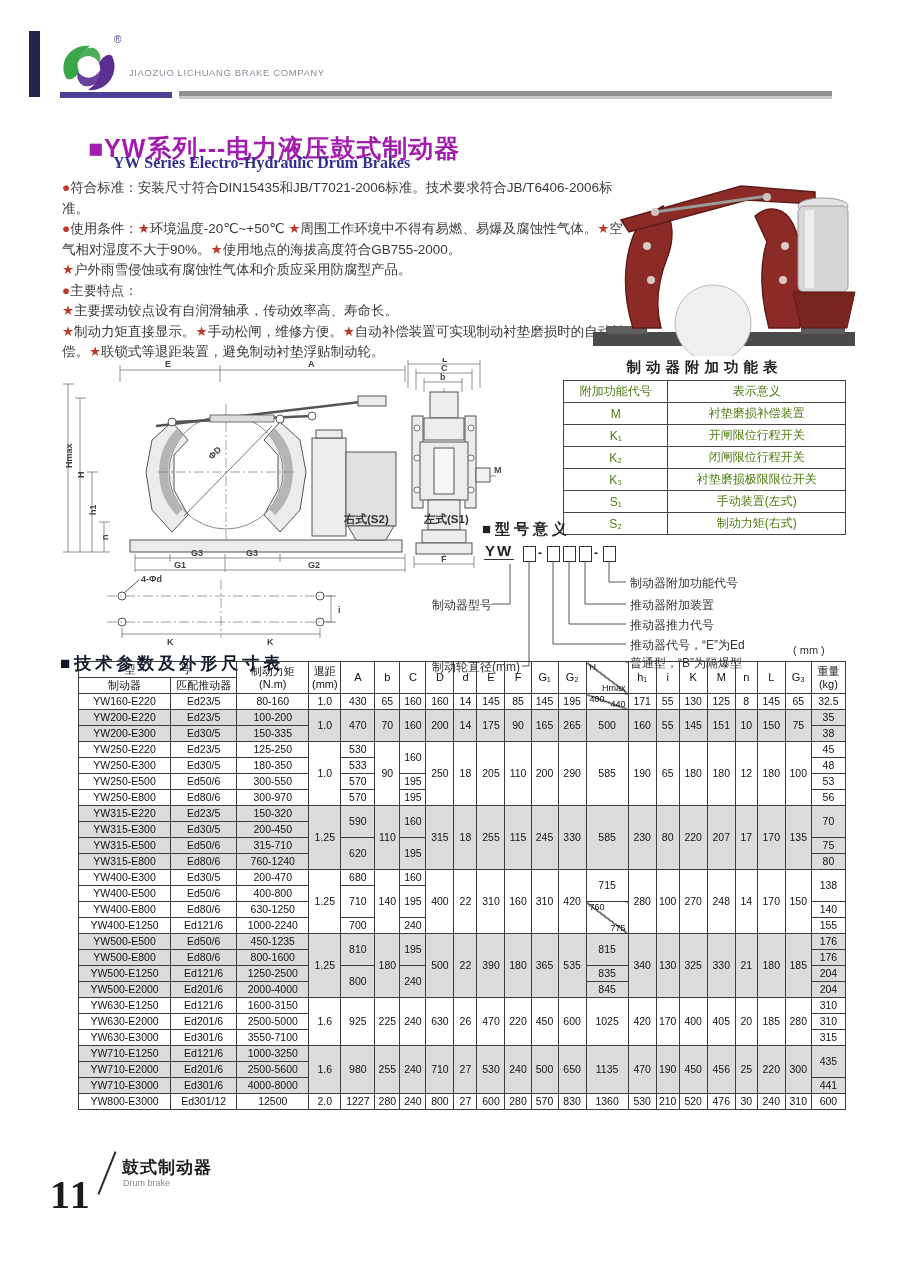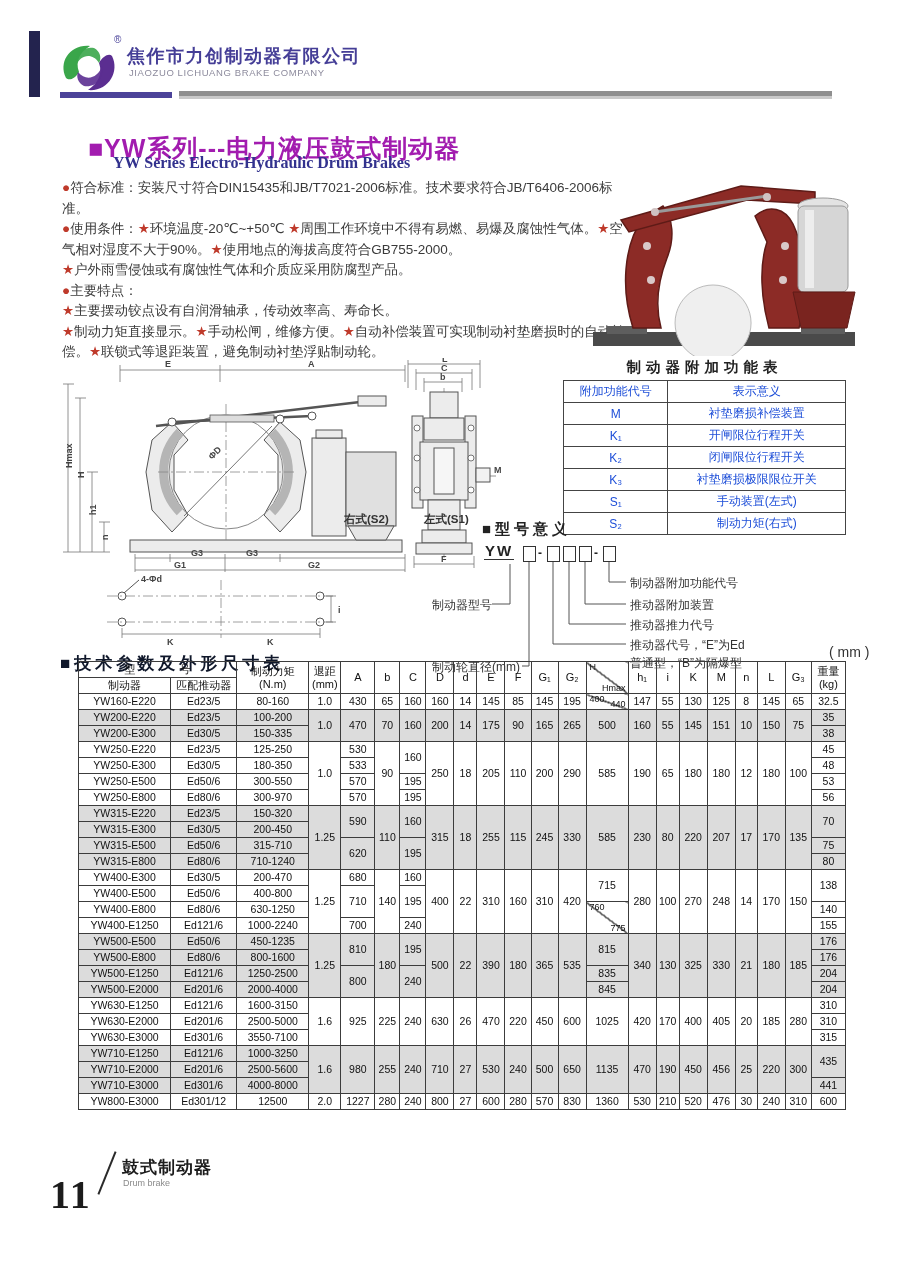--- a/index.html
+++ b/index.html
@@ -21,36 +21,36 @@
   .desc{left:62px;top:178px;width:572px;font-size:13.5px;line-height:20.5px;color:#3a3a3a;}
   .mk{color:#bf3a2b;}
 
   
   .draw svg text{font-family:"Liberation Sans","DejaVu Sans",sans-serif;fill:#444;font-size:9px;font-weight:bold;}
   .orient-label{font-size:11.5px;font-weight:bold;color:#333;}
 
   
   .func-block{left:563px;top:358px;width:283px;}
   .func-title{text-align:center;font-size:14.5px;font-weight:bold;letter-spacing:5px;color:#222;margin-bottom:3px;}
-  .func-table{width:100%;border-collapse:collapse;font-size:12px;color:#1d4ed8;}
+  .func-table{width:100%;border-collapse:collapse;font-size:12px;color:#4d7c0f;}
   .func-table td,.func-table th{border:1px solid #444;text-align:center;height:19px;padding:1px 2px;font-weight:normal;}
   .func-table td:first-child{width:37%;}
 
   
   .mm-block{left:430px;top:520px;width:440px;height:160px;font-size:12px;color:#333;}
   .mm-title{position:absolute;left:52px;top:0;font-size:15px;font-weight:bold;letter-spacing:4px;color:#222;}
   .mm-yw{position:absolute;left:54px;top:22px;width:30px;font-size:15px;font-weight:bold;letter-spacing:2px;
          border-bottom:1.5px solid #333;text-align:center;color:#222;}
   .mm-box{position:absolute;top:26px;width:11px;height:14px;border:1.5px solid #333;}
   .mm-dash{position:absolute;top:26px;font-weight:bold;color:#222;}
   .mm-label{position:absolute;white-space:nowrap;text-align:right;}
   .mm-svg{position:absolute;left:0;top:0;}
 
   
-  .unit-note{left:793px;top:644px;font-size:14px;color:#333;margin-left:36px;}
+  .unit-note{left:793px;top:644px;font-size:11px;color:#333;}
   .spec-title{left:60px;top:634px;font-size:17px;font-weight:bold;letter-spacing:4px;color:#0f172a;margin-top:18px;}
   .spec-table{position:absolute;left:78px;top:661px;width:768px;border-collapse:collapse;table-layout:fixed;
               font-size:10.5px;color:#111;text-align:center;}
   .spec-table th,.spec-table td{border:1px solid #3c3c3c;padding:0;height:15px;line-height:1.15;font-weight:normal;
               overflow:hidden;white-space:pre-line;}
   .spec-table th{font-size:11px;}
   .spec-table tr.shade td{background:#dcdcdc;}
   .diag{position:relative;background-image:linear-gradient(to top right,transparent calc(50% - .7px),
         #3c3c3c calc(50% - .7px),#3c3c3c calc(50% + .7px),transparent calc(50% + .7px));}
   .diag .dt{position:absolute;top:0;left:3px;font-size:9px;}
@@ -69,21 +69,20 @@
 <div class="page">
 
   <div class="abs edge-bar"></div>
   <svg class="abs" style="left:58px;top:38px;" width="62" height="58" viewBox="0 0 62 58">
     <path d="M8,40 C0,24 12,6 32,8 C22,14 17,23 21,34 C17,41 11,43 8,40 Z" fill="#3aa64a"></path>
     <path d="M54,18 C62,34 50,54 30,52 C40,45 45,36 41,25 C45,18 51,15 54,18 Z" fill="#5b2e91"></path>
     <path d="M20,34 C28,44 40,40 44,28 C46,40 38,50 26,48 C20,45 18,39 20,34 Z" fill="#5b2e91" opacity="0.9"></path>
     <path d="M41,25 C34,14 22,17 18,28 C16,17 24,8 36,10 C42,13 44,20 41,25 Z" fill="#3aa64a" opacity="0.9"></path>
   </svg>
   <div class="abs reg-mark">®</div>
-  <div class="abs company-cn">焦作市力创制动器有限公司</div>
   <div class="abs company-en">JIAOZUO LICHUANG BRAKE COMPANY</div>
   <div class="abs rule-purple"></div>
   <div class="abs rule-gray"></div>
 
   <div class="abs title-cn">■YW系列---电力液压鼓式制动器</div>
   <div class="abs title-en">YW Series Electro-Hydraulic Drum Brakes</div>
 
   <div class="abs desc" id="desc">
       <div><span class="mk">●</span>符合标准：安装尺寸符合DIN15435和JB/T7021-2006标准。技术要求符合JB/T6406-2006标准。</div>
       <div><span class="mk">●</span>使用条件：<span class="mk">★</span>环境温度-20℃~+50℃ <span class="mk">★</span>周围工作环境中不得有易燃、易爆及腐蚀性气体。<span class="mk">★</span>空气相对湿度不大于90%。<span class="mk">★</span>使用地点的海拔高度符合GB755-2000。</div>
@@ -388,21 +387,21 @@
           <td>430</td>
           <td>65</td>
           <td>160</td>
           <td>160</td>
           <td>14</td>
           <td>145</td>
           <td>85</td>
           <td>145</td>
           <td>195</td>
           <td class="diag"><span class="dt">400</span><span class="db">440</span></td>
-          <td>147</td>
+          <td>171</td>
           <td>55</td>
           <td>130</td>
           <td>125</td>
           <td>8</td>
           <td>145</td>
           <td>65</td>
           <td>32.5</td>
         </tr>
         <tr class="shade">
           <td>YW200-E220</td>
@@ -514,21 +513,21 @@
           <td>YW315-E500</td>
           <td>Ed50/6</td>
           <td>315-710</td>
           <td rowspan="2">620</td>
           <td rowspan="2">195</td>
           <td>75</td>
         </tr>
         <tr class="shade">
           <td>YW315-E800</td>
           <td>Ed80/6</td>
-          <td>710-1240</td>
+          <td>760-1240</td>
           <td>80</td>
         </tr>
         <tr>
           <td>YW400-E300</td>
           <td>Ed30/5</td>
           <td>200-470</td>
           <td rowspan="4">1.25</td>
           <td>680</td>
           <td rowspan="4">140</td>
           <td>160</td>

